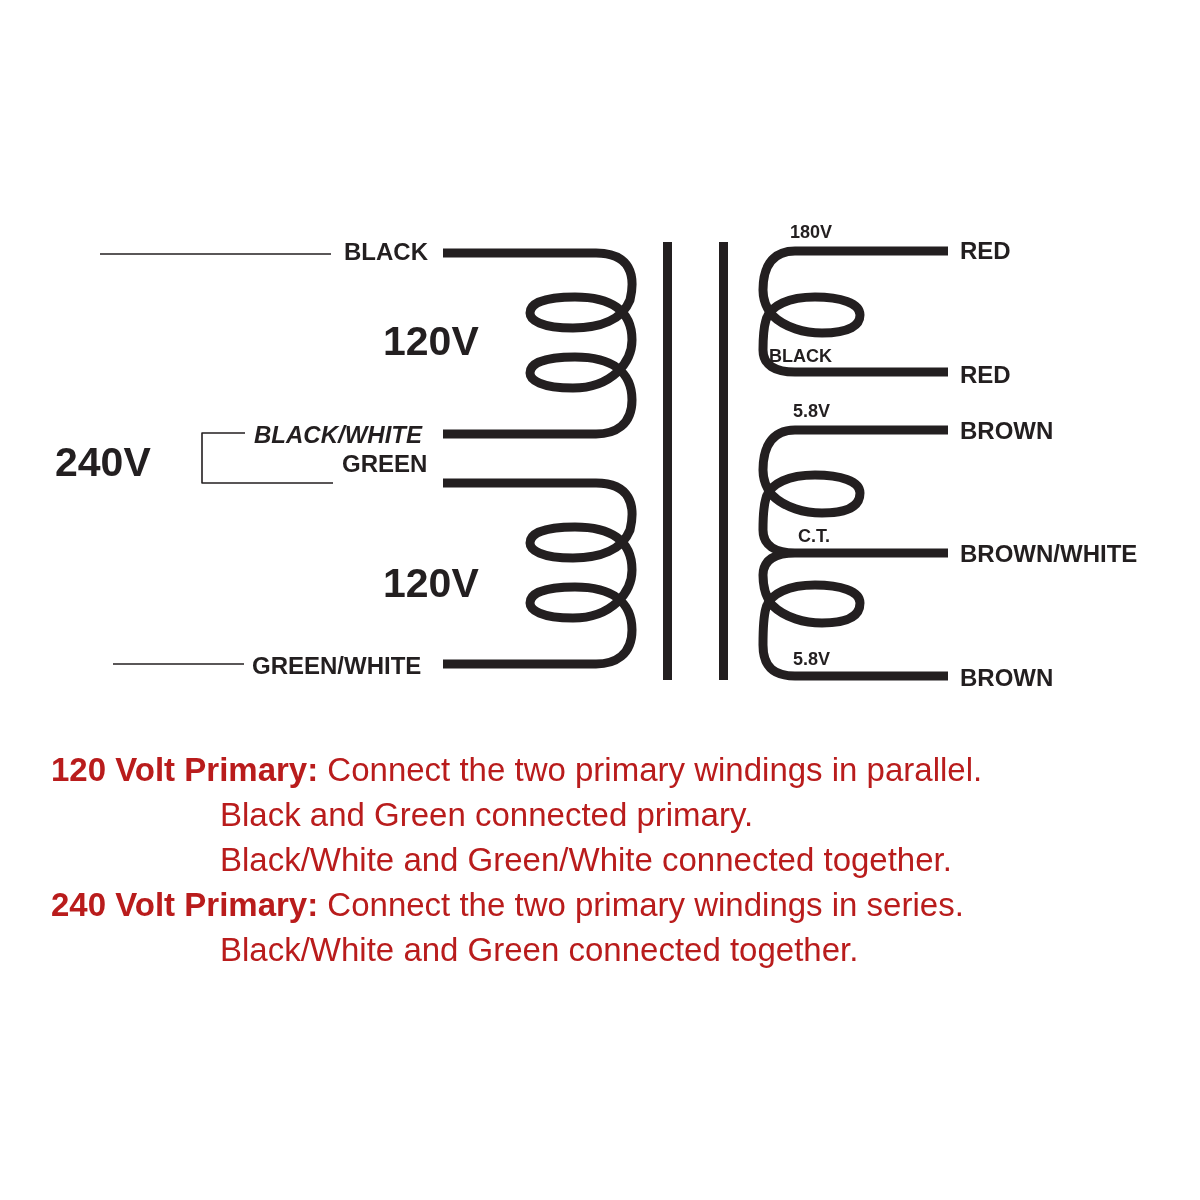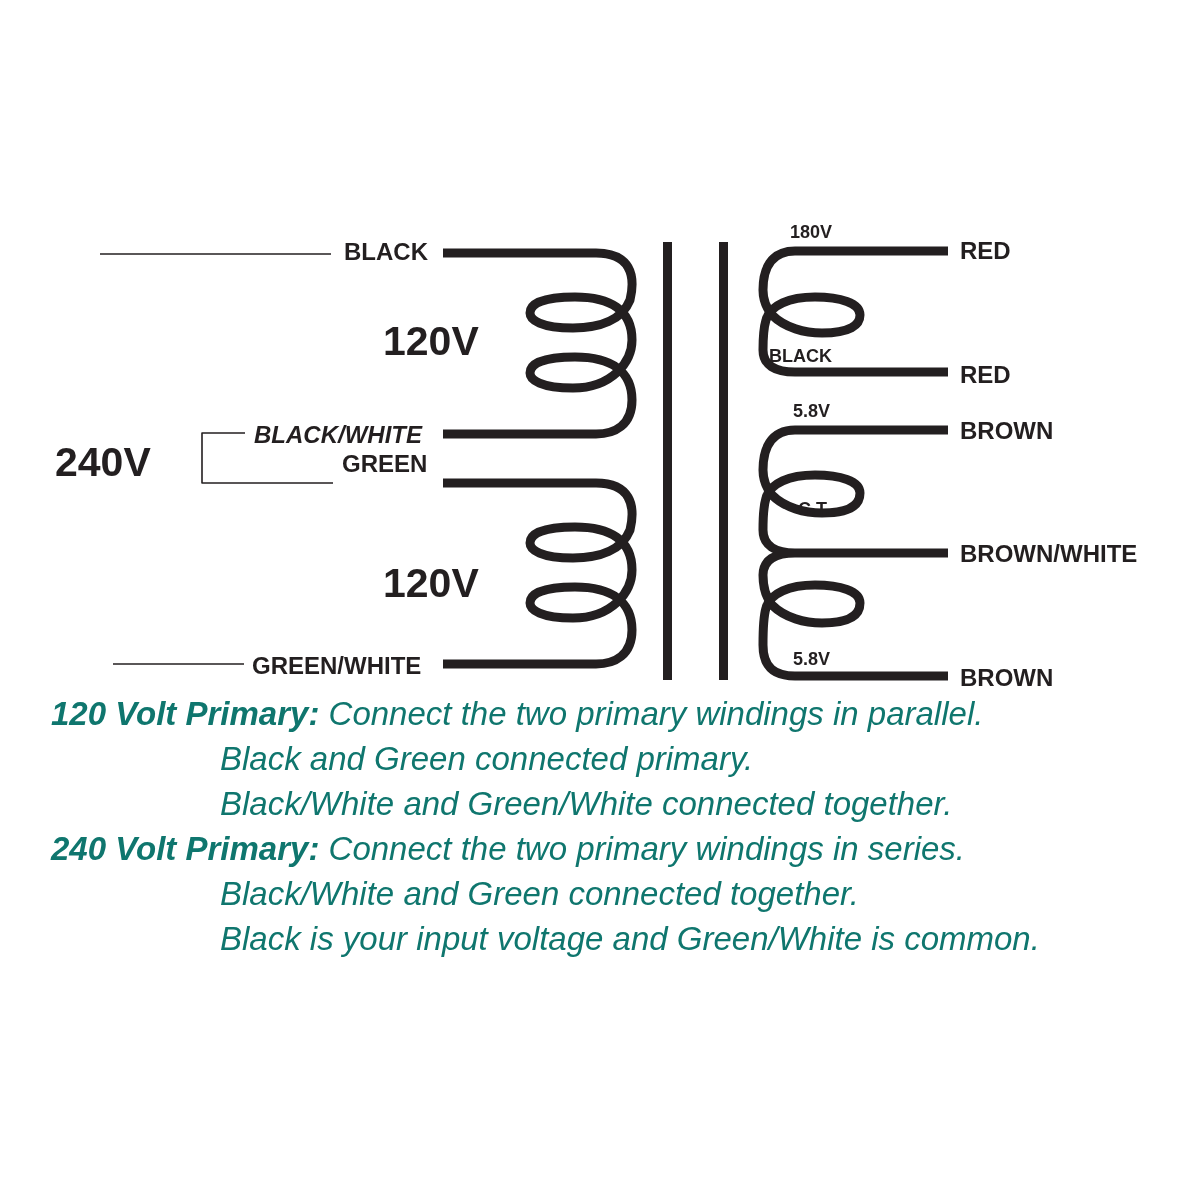--- a/index.html
+++ b/index.html
@@ -30,26 +30,25 @@
       color: #231f20;
     }
     .wire-label { font-size: 24px; }
     .big-volt { font-size: 41px; }
     .tap-label { font-size: 18px; }
     .right { text-align: right; }
 
     #notes {
       position: absolute;
       left: 51px;
-      top: 691px;
+      top: 747px;
       width: 1140px;
       font-size: 33px;
       line-height: 45px;
-      color: #0f766e;
-      font-style: italic;
+      color: #b91c1c;
     }
     .note-line { white-space: nowrap; }
     .note-head { font-weight: bold; }
     .note-indent { padding-left: 169px; }
   </style>
 </head>
 <body>
 
 <div id="diagram">
   <svg width="1200" height="1200" viewBox="0 0 1200 1200" style="position:absolute;left:0;top:0;">
@@ -129,34 +128,33 @@
 
   <span class="lbl big-volt" style="left:55px;top:442px;">240V</span>
 
   <span class="lbl wire-label" style="left:342px;top:452px;">GREEN</span>
   <span class="lbl big-volt" style="left:383px;top:563px;">120V</span>
   <span class="lbl wire-label" style="left:252px;top:654px;">GREEN/WHITE</span>
 
   <span class="lbl tap-label right" style="right:256px;top:223px;">180V</span>
   <span class="lbl tap-label right" style="right:256px;top:347px;">BLACK</span>
   <span class="lbl tap-label right" style="right:258px;top:402px;">5.8V</span>
-  <span class="lbl tap-label right" style="right:258px;top:500px;">C.T.</span>
+  <span class="lbl tap-label right" style="right:258px;top:527px;">C.T.</span>
   <span class="lbl tap-label right" style="right:258px;top:650px;">5.8V</span>
 
   <span class="lbl wire-label" style="left:960px;top:239px;">RED</span>
   <span class="lbl wire-label" style="left:960px;top:363px;">RED</span>
   <span class="lbl wire-label" style="left:960px;top:419px;">BROWN</span>
   <span class="lbl wire-label" style="left:960px;top:542px;">BROWN/WHITE</span>
   <span class="lbl wire-label" style="left:960px;top:666px;">BROWN</span>
 </div>
 
 <div id="notes">
   <div class="note-line">
     <span class="note-head">120 Volt Primary:</span><span> Connect the two primary windings in parallel.</span>
   </div>
   <div class="note-line note-indent">Black and Green connected primary.</div>
   <div class="note-line note-indent">Black/White and Green/White connected together.</div>
   <div class="note-line">
     <span class="note-head">240 Volt Primary:</span><span> Connect the two primary windings in series.</span>
   </div>
   <div class="note-line note-indent">Black/White and Green connected together.</div>
-  <div class="note-line note-indent">Black is your input voltage and Green/White is common.</div>
 </div>
 
 </body></html>

